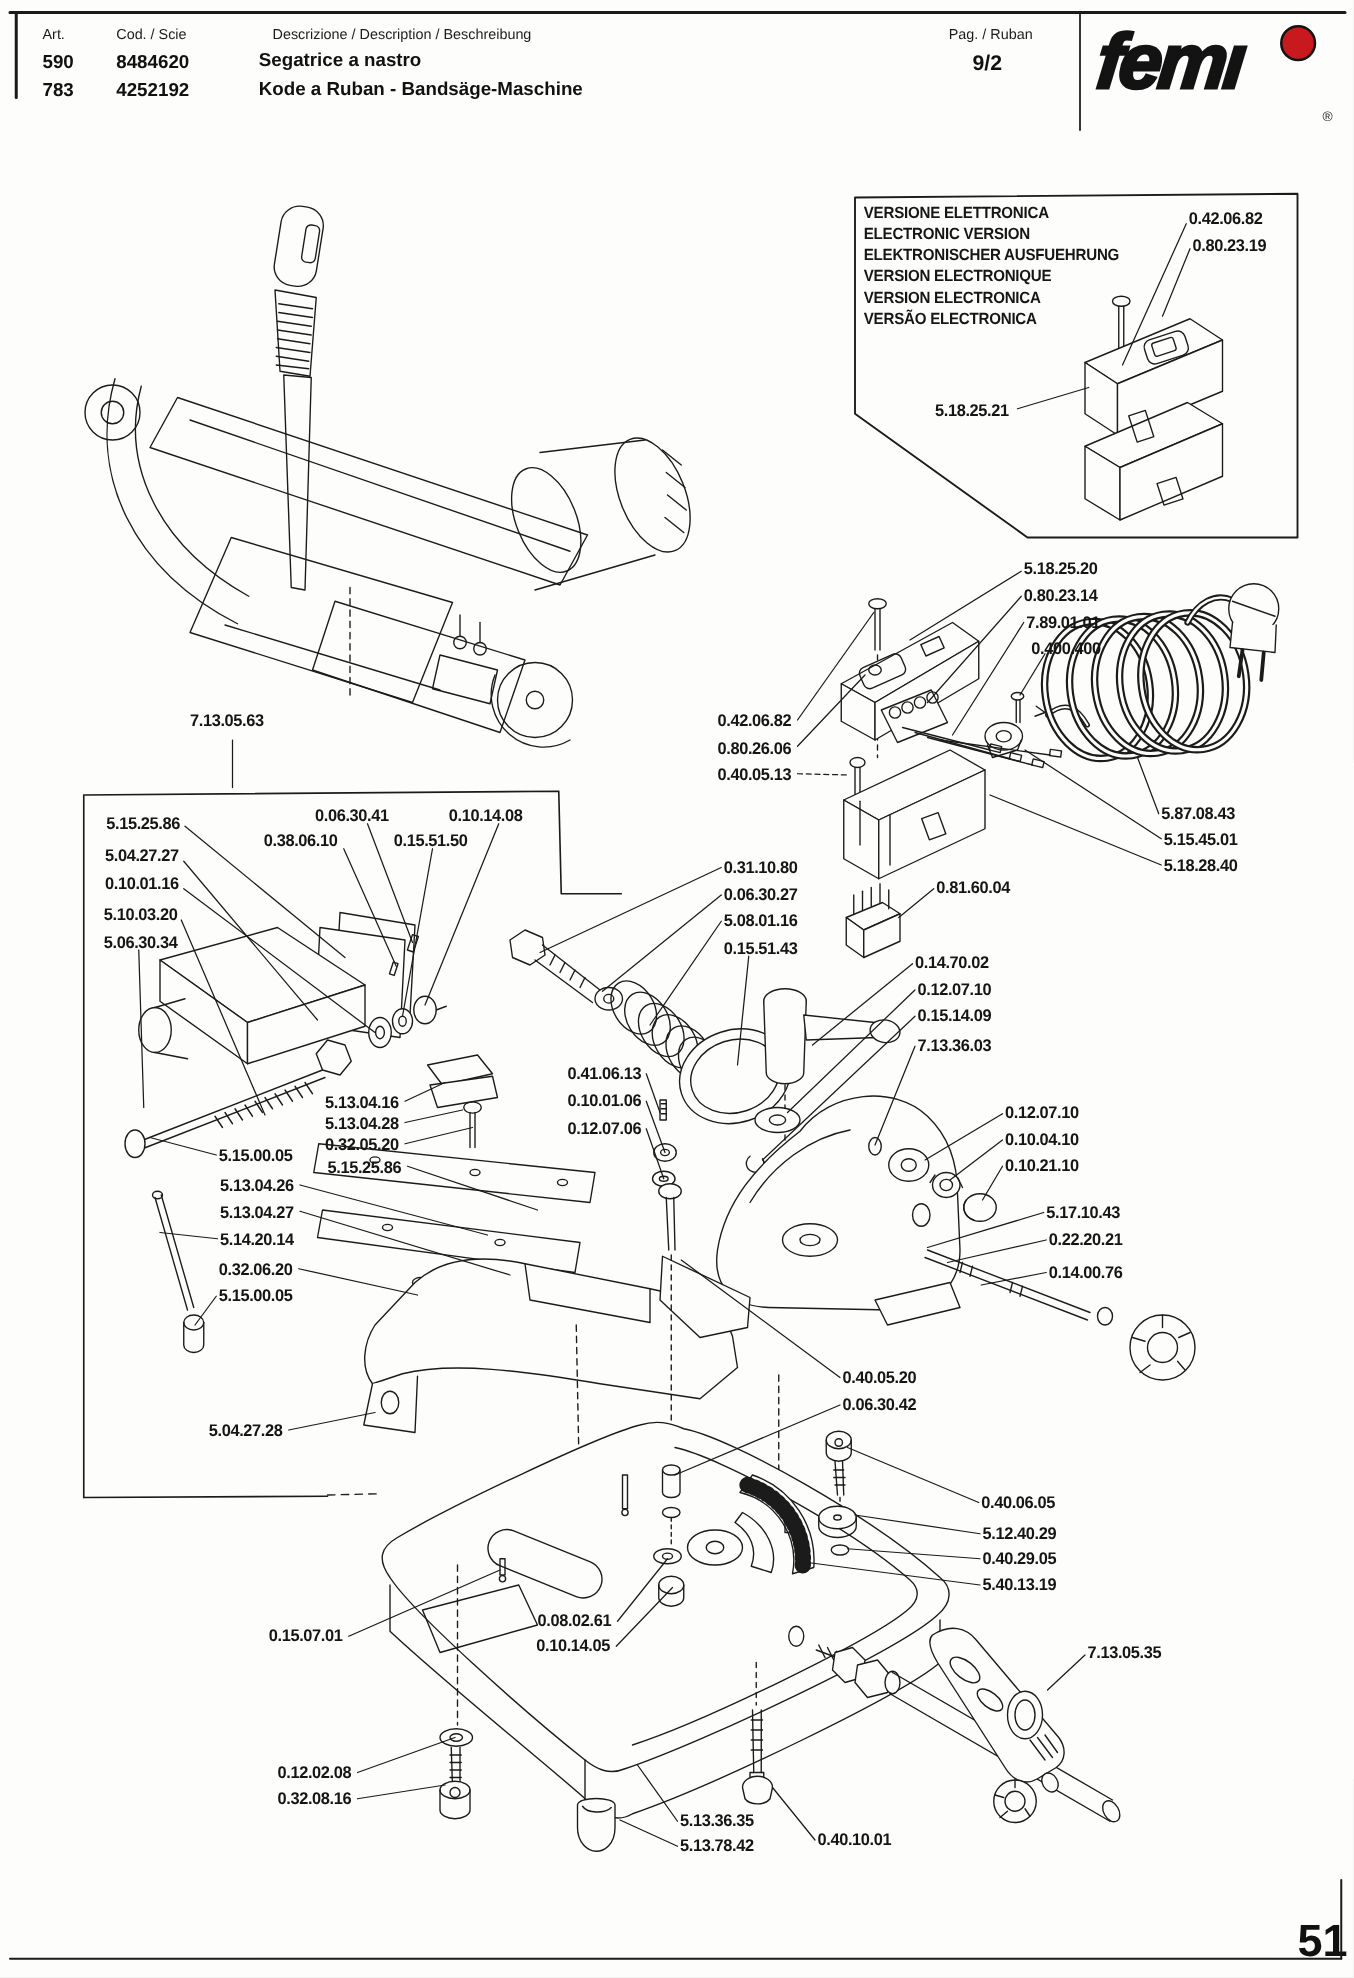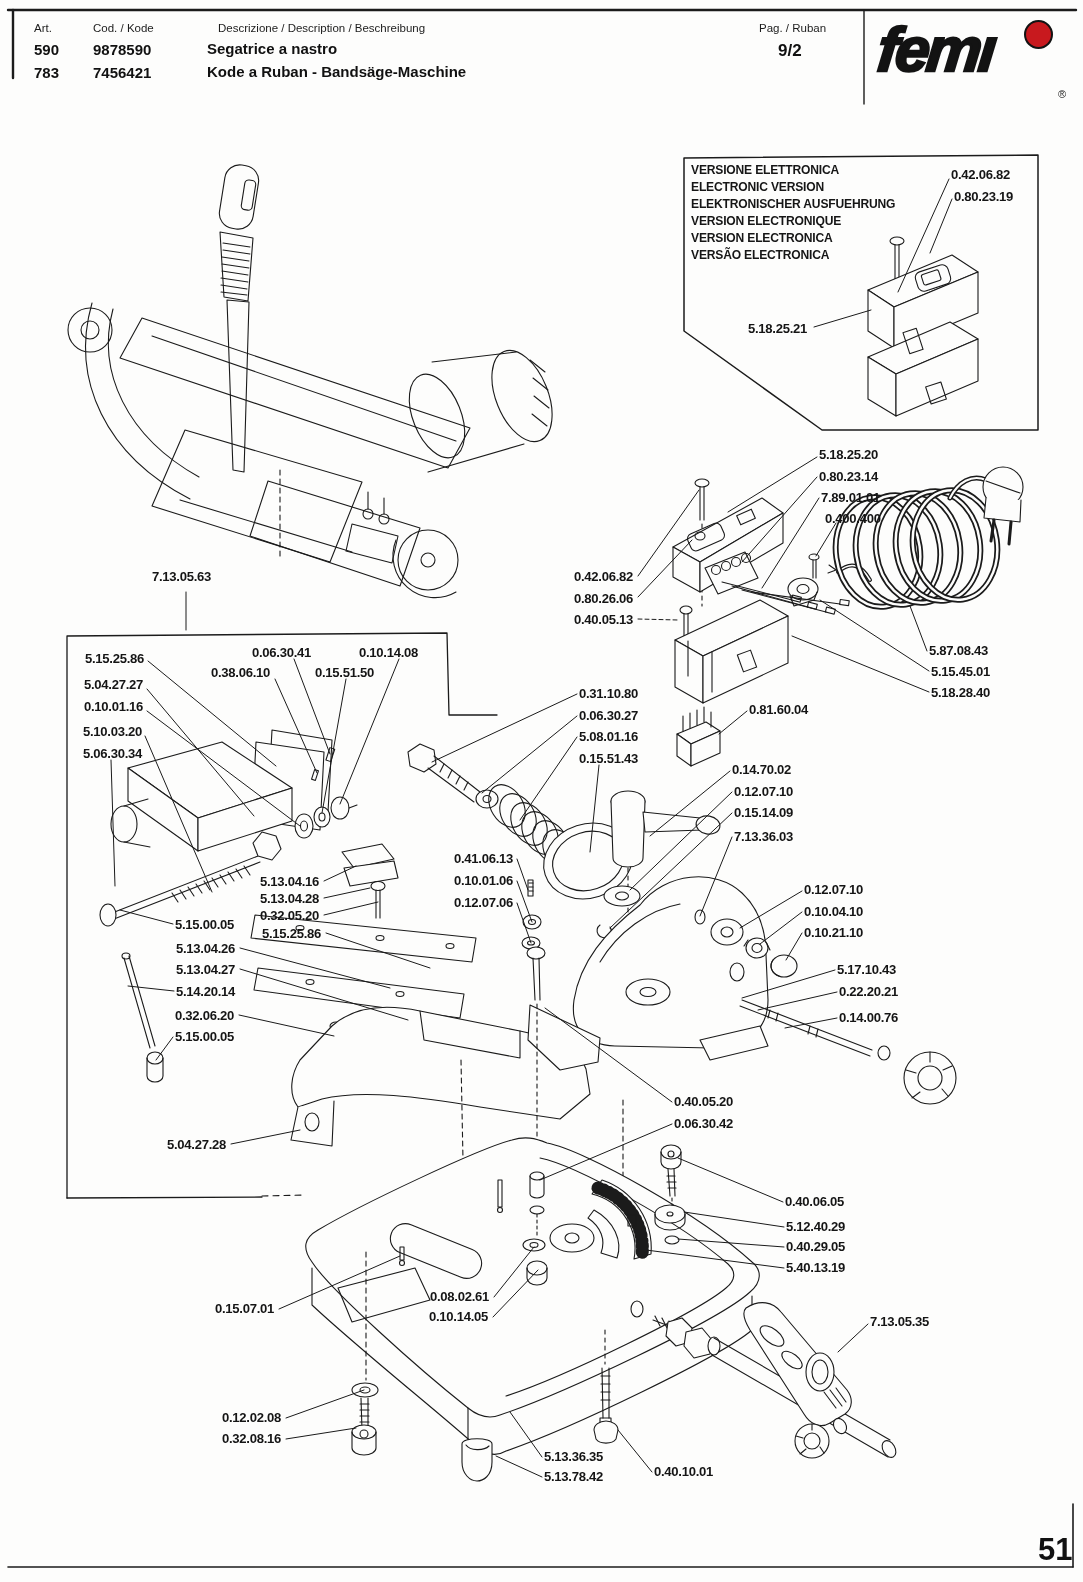--- a/index.html
+++ b/index.html
@@ -5,40 +5,40 @@
   html,body{margin:0;padding:0;background:#e8e8e8;}
   #page{position:relative;width:1083px;height:1582px;background:#fdfdfc;overflow:hidden;
         font-family:"Liberation Sans",sans-serif;color:#141414;}
   #art-svg{position:absolute;left:0;top:0;}
   .hlabel{position:absolute;font-size:11.5px;color:#1c1c1c;white-space:nowrap;}
   .hvalue{position:absolute;font-size:15px;font-weight:bold;color:#111;white-space:nowrap;}
   .pl{position:absolute;font-size:13.5px;font-weight:bold;letter-spacing:-0.3px;
       color:#151515;white-space:nowrap;line-height:15px;transform:scaleX(.97);transform-origin:left top;}
   .ebline{position:absolute;font-size:13px;font-weight:bold;letter-spacing:-0.2px;color:#161616;
       white-space:nowrap;transform:scaleX(.93);transform-origin:left top;}
-  #page-num{position:absolute;left:1038px;top:1532px;font-size:31px;font-weight:bold;color:#111;}
+  #page-num{position:absolute;left:1038px;top:1532px;font-size:36px;font-weight:bold;color:#111;}
   #logo{position:absolute;left:872px;top:12px;width:200px;height:92px;}
   #logo-text{position:absolute;left:6px;top:2px;font-size:62px;font-weight:bold;font-style:italic;
      letter-spacing:-3px;color:#131313;transform:skewX(-6deg);-webkit-text-stroke:2.5px #131313;}
   #logo-dot{position:absolute;left:152px;top:8px;width:25px;height:25px;border-radius:50%;}
   #logo-reg{position:absolute;left:186px;top:76px;font-size:11px;color:#222;}
 </style>
 </head>
 <body>
 
 <div id="page">
 
   <div>
     <div class="hlabel" style="left:34px;top:22px">Art.</div>
     <div class="hvalue" style="left:34px;top:41px">590</div>
     <div class="hvalue" style="left:34px;top:64px">783</div>
 
-    <div class="hlabel" style="left:93px;top:22px">Cod. / Kode</div>
-    <div class="hvalue" style="left:93px;top:41px">9878590</div>
-    <div class="hvalue" style="left:93px;top:64px">7456421</div>
+    <div class="hlabel" style="left:93px;top:22px">Cod. / Scie</div>
+    <div class="hvalue" style="left:93px;top:41px">8484620</div>
+    <div class="hvalue" style="left:93px;top:64px">4252192</div>
 
     <div class="hlabel" style="left:218px;top:22px">Descrizione / Description / Beschreibung</div>
     <div class="hvalue" style="left:207px;top:40px">Segatrice a nastro</div>
     <div class="hvalue" style="left:207px;top:63px">Kode a Ruban - Bandsäge-Maschine</div>
 
     <div class="hlabel" style="left:759px;top:22px">Pag. / Ruban</div>
     <div class="hvalue" style="left:778px;top:41px;font-size:17px">9/2</div>
 
     <div id="logo">
       <span id="logo-text">femı</span>

